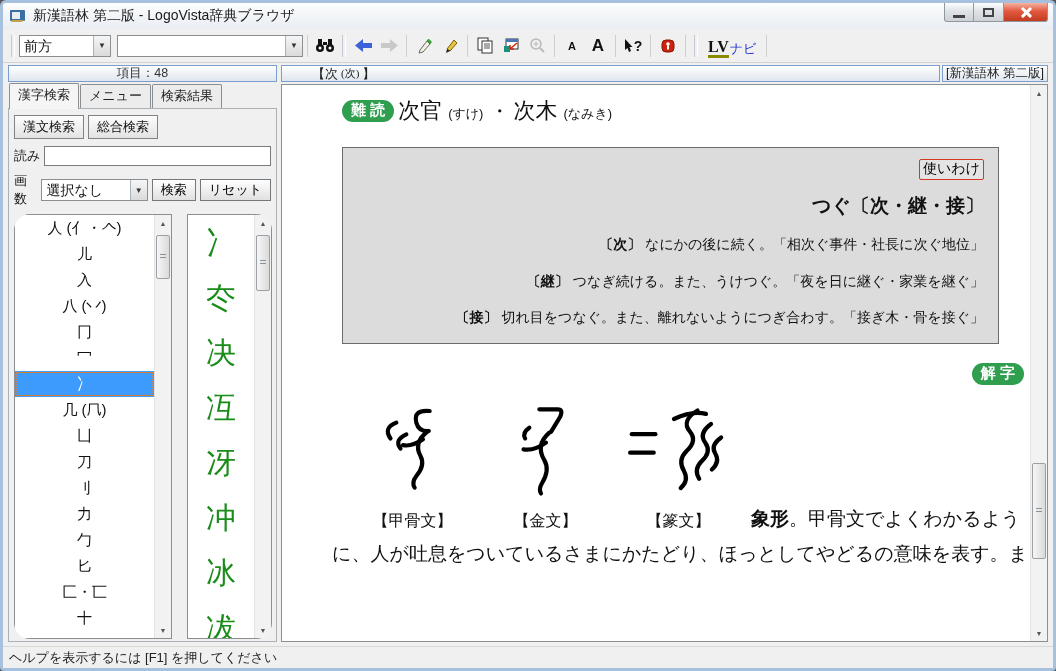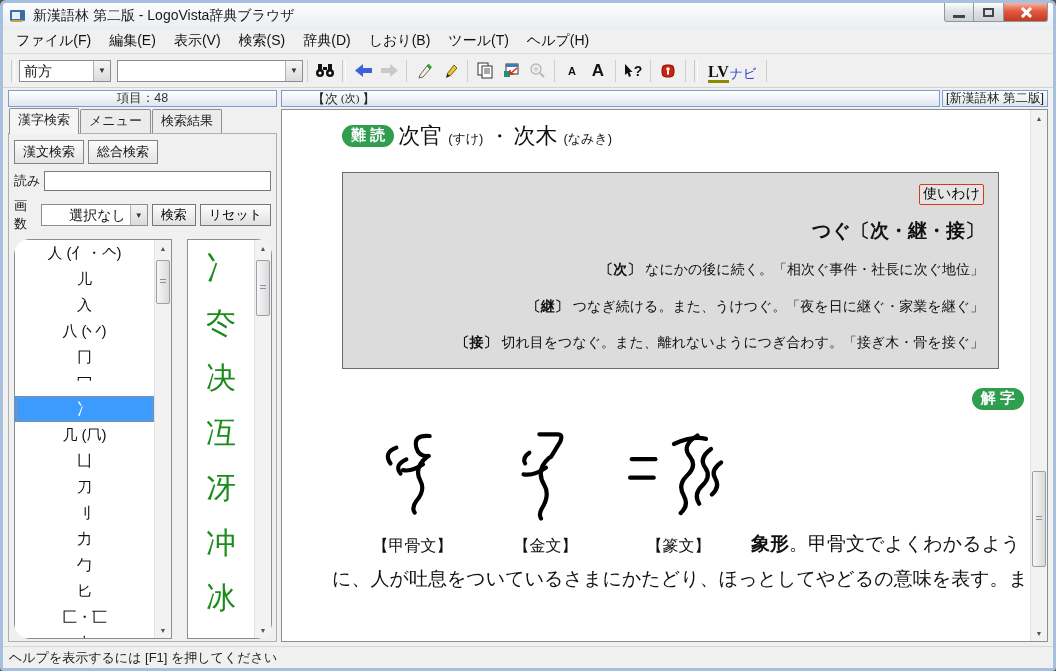--- a/index.html
+++ b/index.html
@@ -58,21 +58,21 @@
   .dict-box{height:17px;border:1px solid #7a9fce;background:linear-gradient(#ffffff,#dfe6ee);display:flex;align-items:center;padding:0 3px;font-size:12.5px;color:#222;margin-left:2px;}
   
   .tabs{display:flex;align-items:flex-end;margin-top:3px;height:23px;flex:0 0 auto;padding-left:1px;}
   .tab{font-size:13px;padding:2px 8px 3px;border:1px solid #8a8f94;border-bottom:none;border-radius:2px 2px 0 0;background:#ececec;margin-right:1px;color:#222;}
   .tab.active{background:#f5f5f5;padding-bottom:5px;position:relative;top:1px;z-index:2;}
   .tab-body{flex:1;border:1px solid #aab0b6;background:#f0f0f0;display:flex;flex-direction:column;padding:5px 3px 2px;overflow:hidden;}
   .sub-buttons{display:flex;gap:4px;margin:1px 0 4px 2px;flex:0 0 auto;}
   .sub-btn{border:1px solid #7e8archive387;border:1px solid #7e8387;background:linear-gradient(#fdfdfd,#e3e3e3);font-size:13px;padding:2px 8px;}
   .field-row{display:flex;align-items:center;gap:4px;margin:3px 2px;font-size:13px;flex:0 0 auto;}
   .text-input{flex:1;height:20px;border:1px solid #7a7a7a;background:#fff;font-size:13px;padding:0 3px;font-family:"Liberation Sans",sans-serif;}
-  .kakusu-combo{width:118px;text-align:right;}
+  .kakusu-combo{width:118px;}
   .small-btn{border:1px solid #73787d;background:linear-gradient(#fefefe,#e0e0e0);font-size:13px;height:22px;padding:1px 8px;white-space:nowrap;}
   .lists{flex:1;display:flex;gap:15px;margin:3px 1px 0 2px;overflow:hidden;border-radius:16px;}
   .listbox{background:#fff;border:1px solid #8a8f94;display:flex;overflow:hidden;}
   .radical-listbox{width:158px;flex:0 0 auto;}
   .kanji-listbox{flex:1;}
   .list-items{flex:1;overflow:hidden;}
   .radical-item{height:26px;line-height:26px;text-align:center;font-size:15px;white-space:nowrap;}
   .radical-item.selected{background:#3d9bfd;color:#fff;outline:1px dotted #d8843c;outline-offset:-2px;}
   .kanji-item{height:55px;line-height:55px;text-align:center;font-size:30px;color:#1a8c1a;}
   
@@ -125,30 +125,20 @@
         </div>
       <div class="wbtn wbtn-max">
           <span class="glyph-maxbox"></span>
         </div>
       <div class="wbtn wbtn-close">
           <span class="glyph-x"></span>
         </div>
     </div>
   </div>
 
-  <div class="menubar">
-    <span class="menu-item">ファイル(F)</span>
-    <span class="menu-item">編集(E)</span>
-    <span class="menu-item">表示(V)</span>
-    <span class="menu-item">検索(S)</span>
-    <span class="menu-item">辞典(D)</span>
-    <span class="menu-item">しおり(B)</span>
-    <span class="menu-item">ツール(T)</span>
-    <span class="menu-item">ヘルプ(H)</span>
-  </div>
 
   <div class="toolbar">
     <div class="gripper"></div>
     <div class="combo combo-mode">
       <span class="val">前方</span>
       <span class="drop">▼</span>
     </div>
     <div class="combo combo-search">
       <span class="val"></span>
       <span class="drop">▼</span>

